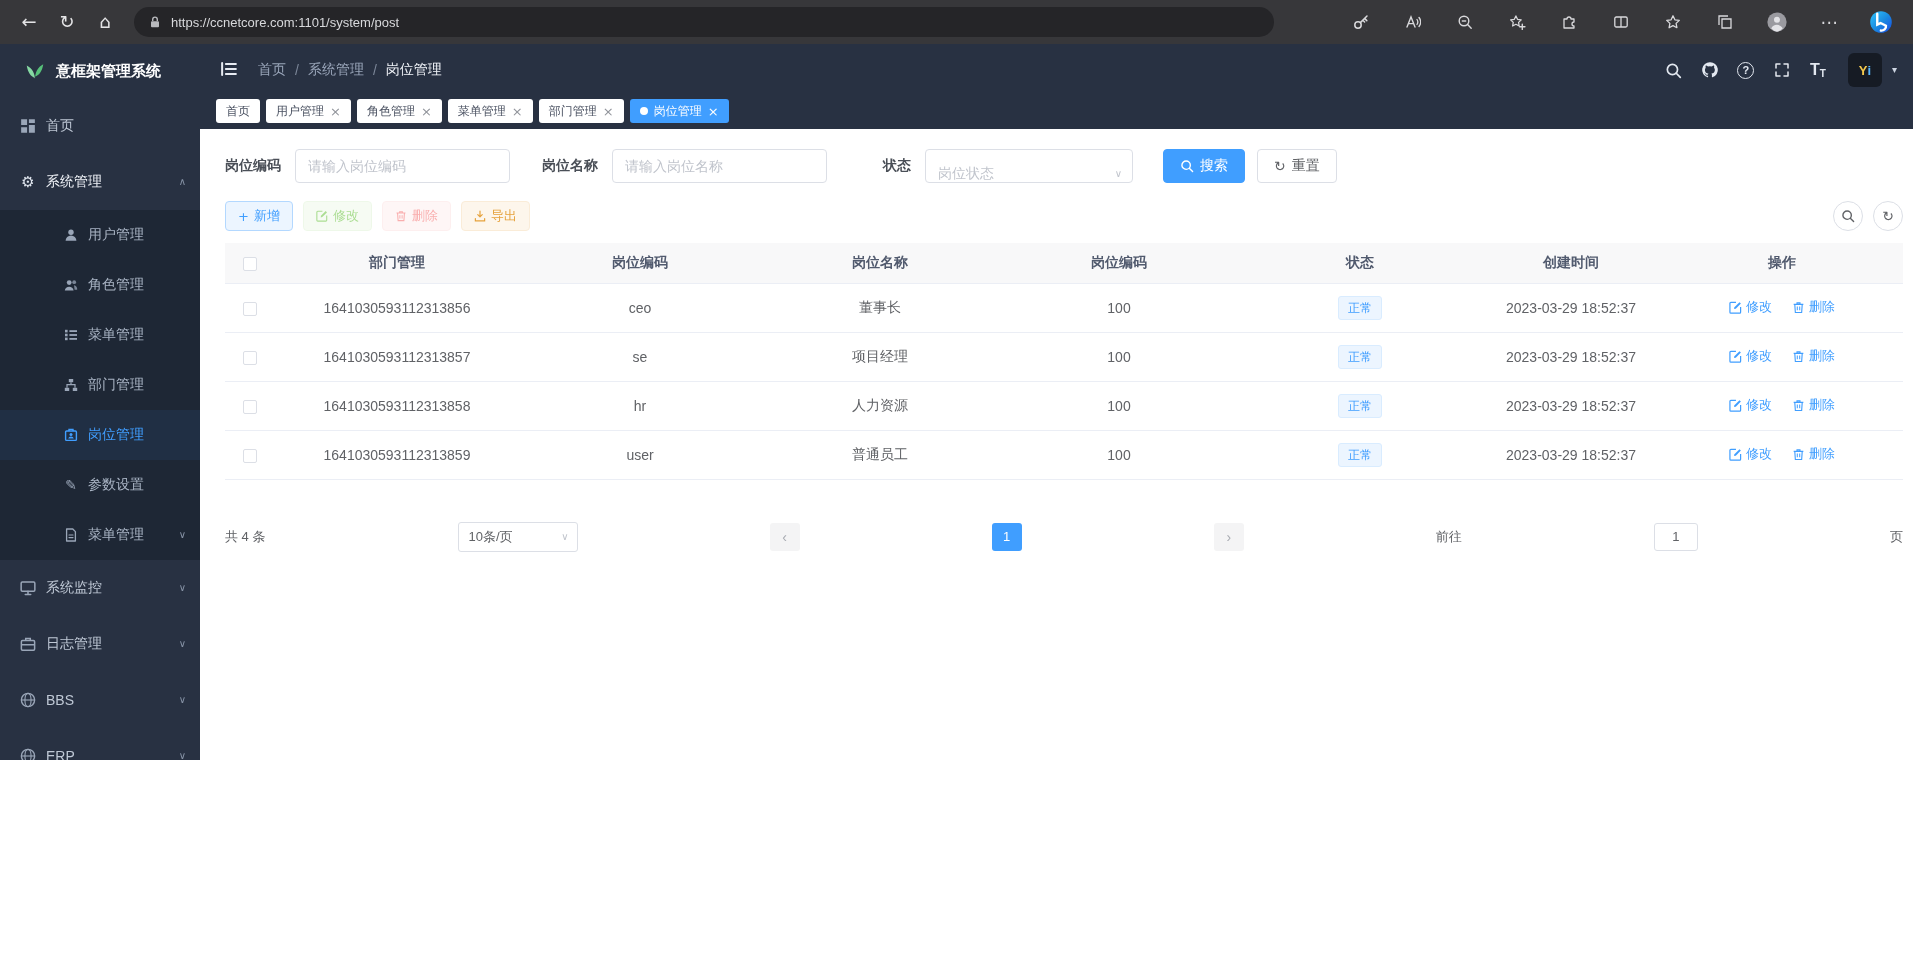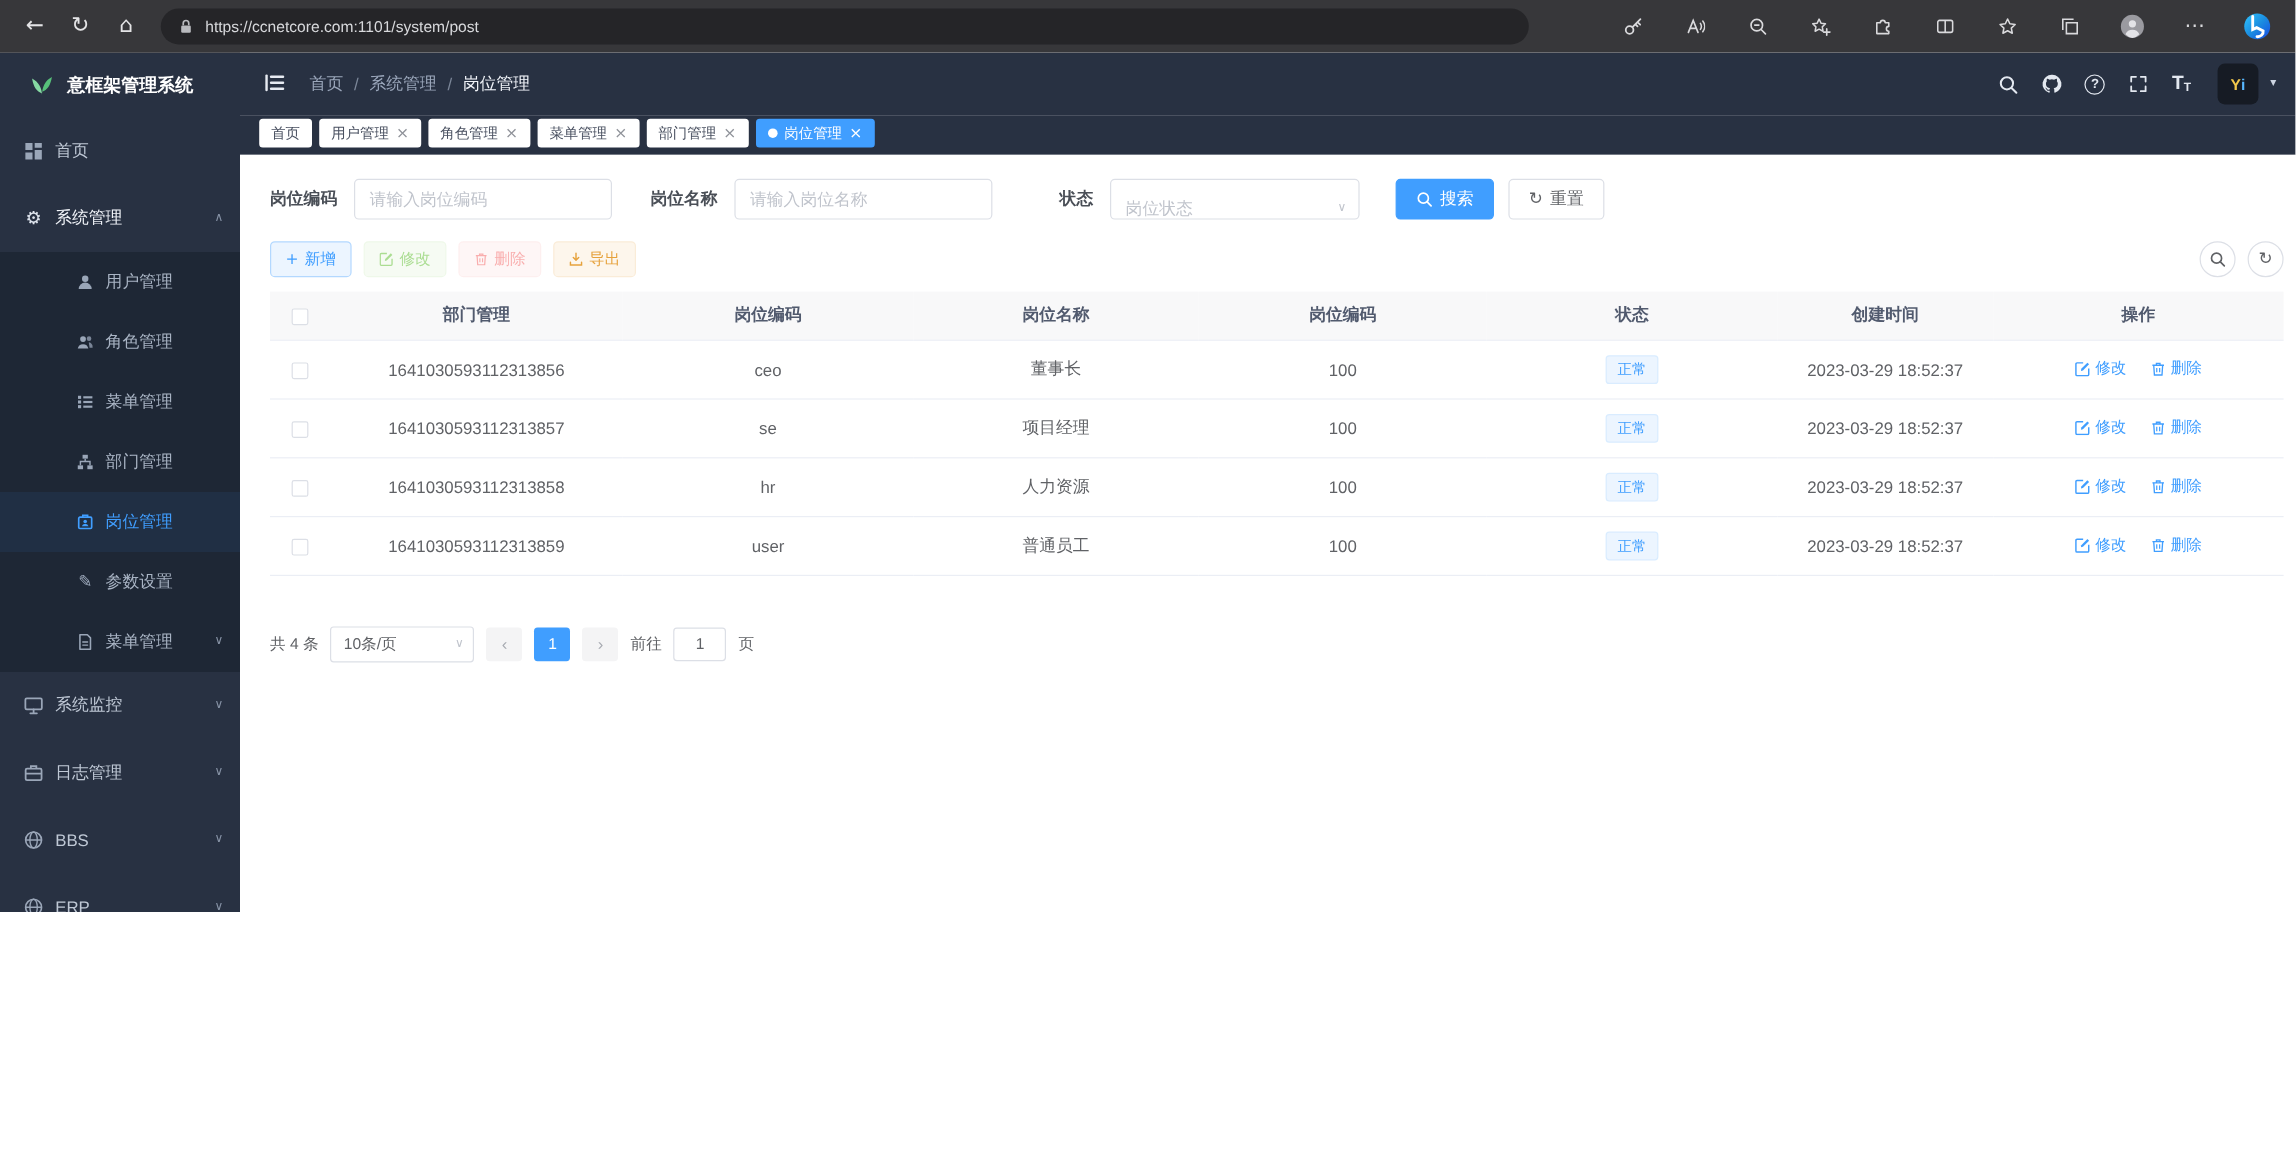--- a/index.html
+++ b/index.html
@@ -104,21 +104,21 @@
            border-bottom:1px solid #ebeef5;font-size:14px}
   tbody td{height:49px;border-bottom:1px solid #ebeef5;text-align:center;vertical-align:middle}
   .cbx{display:inline-block;width:14px;height:14px;border:1px solid #dcdfe6;border-radius:2px;background:#fff;
        cursor:pointer;vertical-align:middle}
   .tag{display:inline-block;height:24px;line-height:22px;padding:0 9px;background:#ecf5ff;border:1px solid #d9ecff;
        color:#409eff;border-radius:3px;font-size:12px}
   .act{color:#409eff;font-size:13px;cursor:pointer;display:inline-flex;align-items:center;gap:4px}
   .act + .act{margin-left:16px}
   .act .ic{width:13px;height:13px}
 
-  .pagination{display:flex;align-items:center;justify-content:flex-start;margin-top:42px;font-size:13px;
+  .pagination{display:flex;align-items:center;justify-content:space-between;margin-top:42px;font-size:13px;
               color:#606266;gap:10px}
   .pg-size{width:120px;height:30px;border:1px solid #dcdfe6;border-radius:3px;display:flex;align-items:center;
            justify-content:space-between;padding:0 8px 0 10px;cursor:pointer;color:#606266}
   .pg-btn{min-width:30px;height:28px;border:none;border-radius:3px;background:#f4f4f5;color:#a8abb2;
           font-size:14px;cursor:pointer;display:flex;align-items:center;justify-content:center;font-family:inherit}
   .pg-active{background:#409eff;color:#fff;font-size:13px}
   .pg-input{width:44px;height:28px;border:1px solid #dcdfe6;border-radius:3px;text-align:center;font-size:13px;
             color:#606266;outline:none;font-family:inherit}
 </style>
 </head>

